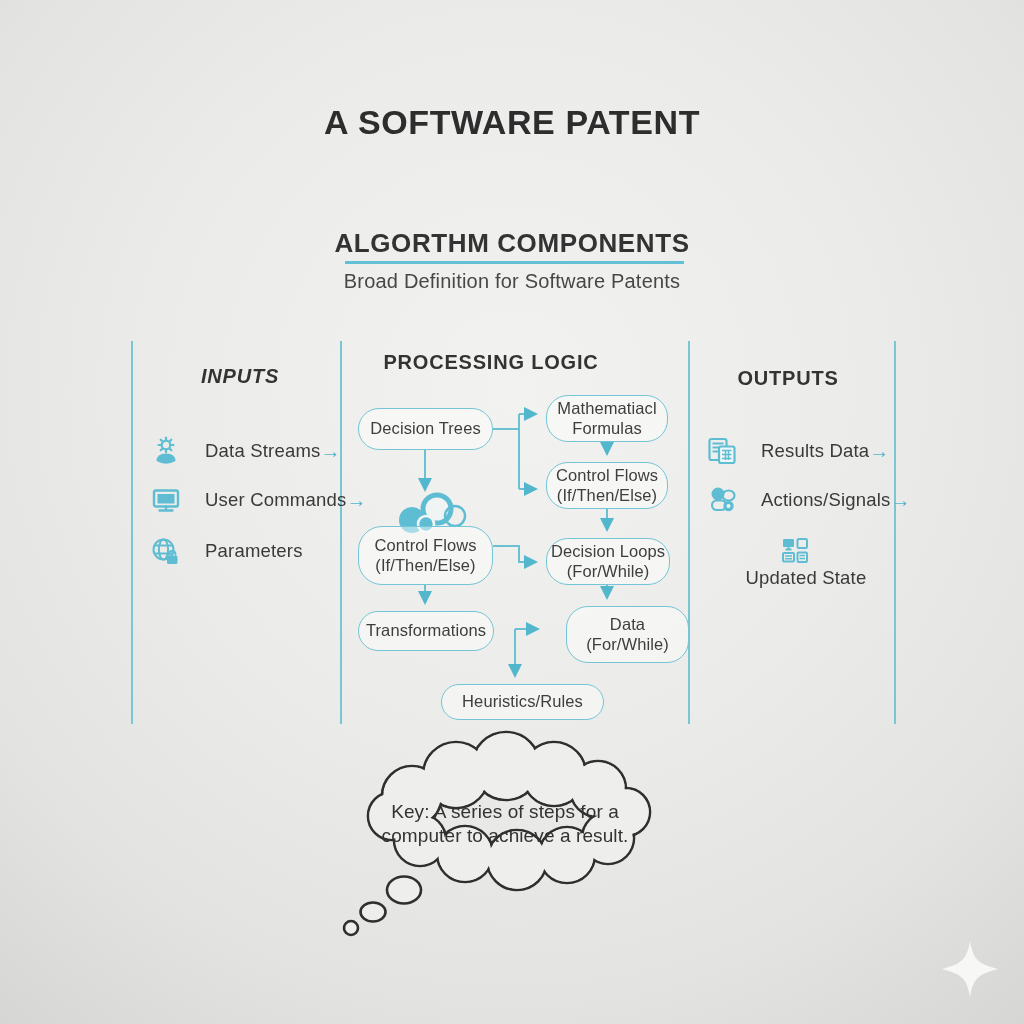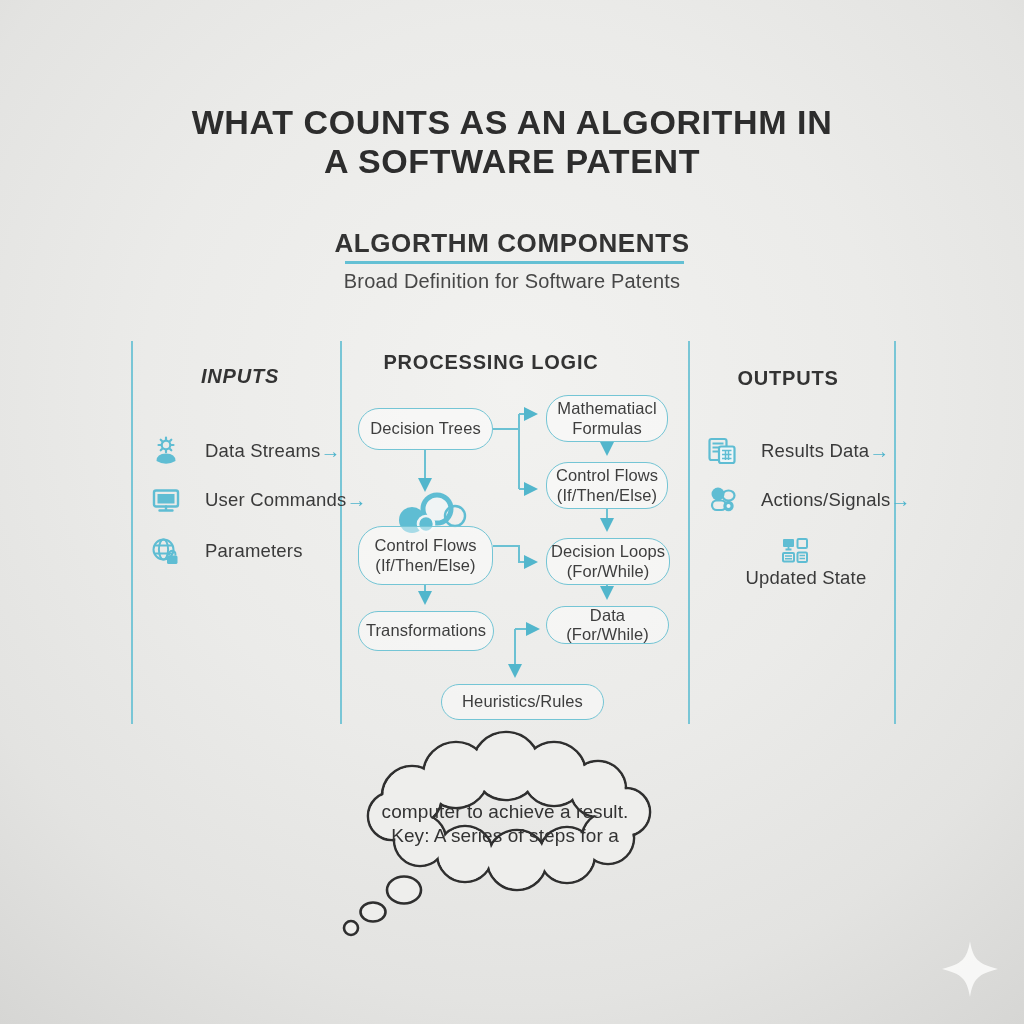--- a/index.html
+++ b/index.html
@@ -40,36 +40,35 @@
     text-align:center;line-height:1.18;box-sizing:border-box;
   }
   .node .nl{font-size:16.5px;color:#3e3e3e;letter-spacing:.1px;white-space:nowrap;}
   .node .nl:empty{display:none;}
   .n-dt{left:358px;top:408px;width:135px;height:42px;}
   .n-mf{left:546px;top:395px;width:122px;height:47px;}
   .n-cfr{left:546px;top:462px;width:122px;height:47px;}
   .n-cfl{left:358px;top:526px;width:135px;height:59px;border-radius:24px;}
   .n-il{left:546px;top:538px;width:124px;height:47px;}
   .n-tr{left:358px;top:611px;width:136px;height:40px;}
-  .n-da{left:546px;top:606px;width:123px;height:38px;}
+  .n-da{left:566px;top:606px;width:123px;height:57px;}
   .n-he{left:441px;top:684px;width:163px;height:36px;border-radius:18px;}
   
   .bubble-text{
     left:355px;top:800px;width:300px;text-align:center;
     font-size:19px;color:#333;line-height:24px;letter-spacing:.1px;
   }
   svg{display:block;}
 </style>
 </head>
 <body>
 
 <div class="canvas">
 
   <div class="abs title">
-    <div>WHAT COUNTS AS AN ALGORITHM IN</div>
     <div>A SOFTWARE PATENT</div>
   </div>
 
   <div class="abs subhead">ALGORTHM COMPONENTS</div>
   <div class="abs subhead-rule"></div>
   <div class="abs subhead2">Broad Definition for Software Patents</div>
 
   <div class="abs vline" style="left:131px;"></div>
   <div class="abs vline" style="left:340px;"></div>
   <div class="abs vline" style="left:688px;"></div>
@@ -268,21 +267,21 @@
       </g>
 
       <g fill="#eeeeec" stroke="#2f2f2f" stroke-width="2.6">
         <ellipse cx="404" cy="890" rx="17" ry="13.5"></ellipse>
         <ellipse cx="373" cy="912" rx="12.5" ry="9.5"></ellipse>
         <circle cx="351" cy="928" r="7"></circle>
       </g>
     </g>
   </svg>
   <div class="abs bubble-text">
+    <div>Key: A series of steps for a</div>
     <div>computer to achieve a result.</div>
-    <div>Key: A series of steps for a</div>
   </div>
 
   <svg class="abs" style="left:938px;top:937px;" width="64" height="64" viewBox="0 0 64 64">
     <path d="M32 4 C35 22, 40 27, 60 32 C40 37, 35 42, 32 60 C29 42, 24 37, 4 32 C24 27, 29 22, 32 4 Z" fill="#fafaf8" opacity="0.92"></path>
   </svg>
 
 </div>
 
 </body></html>

